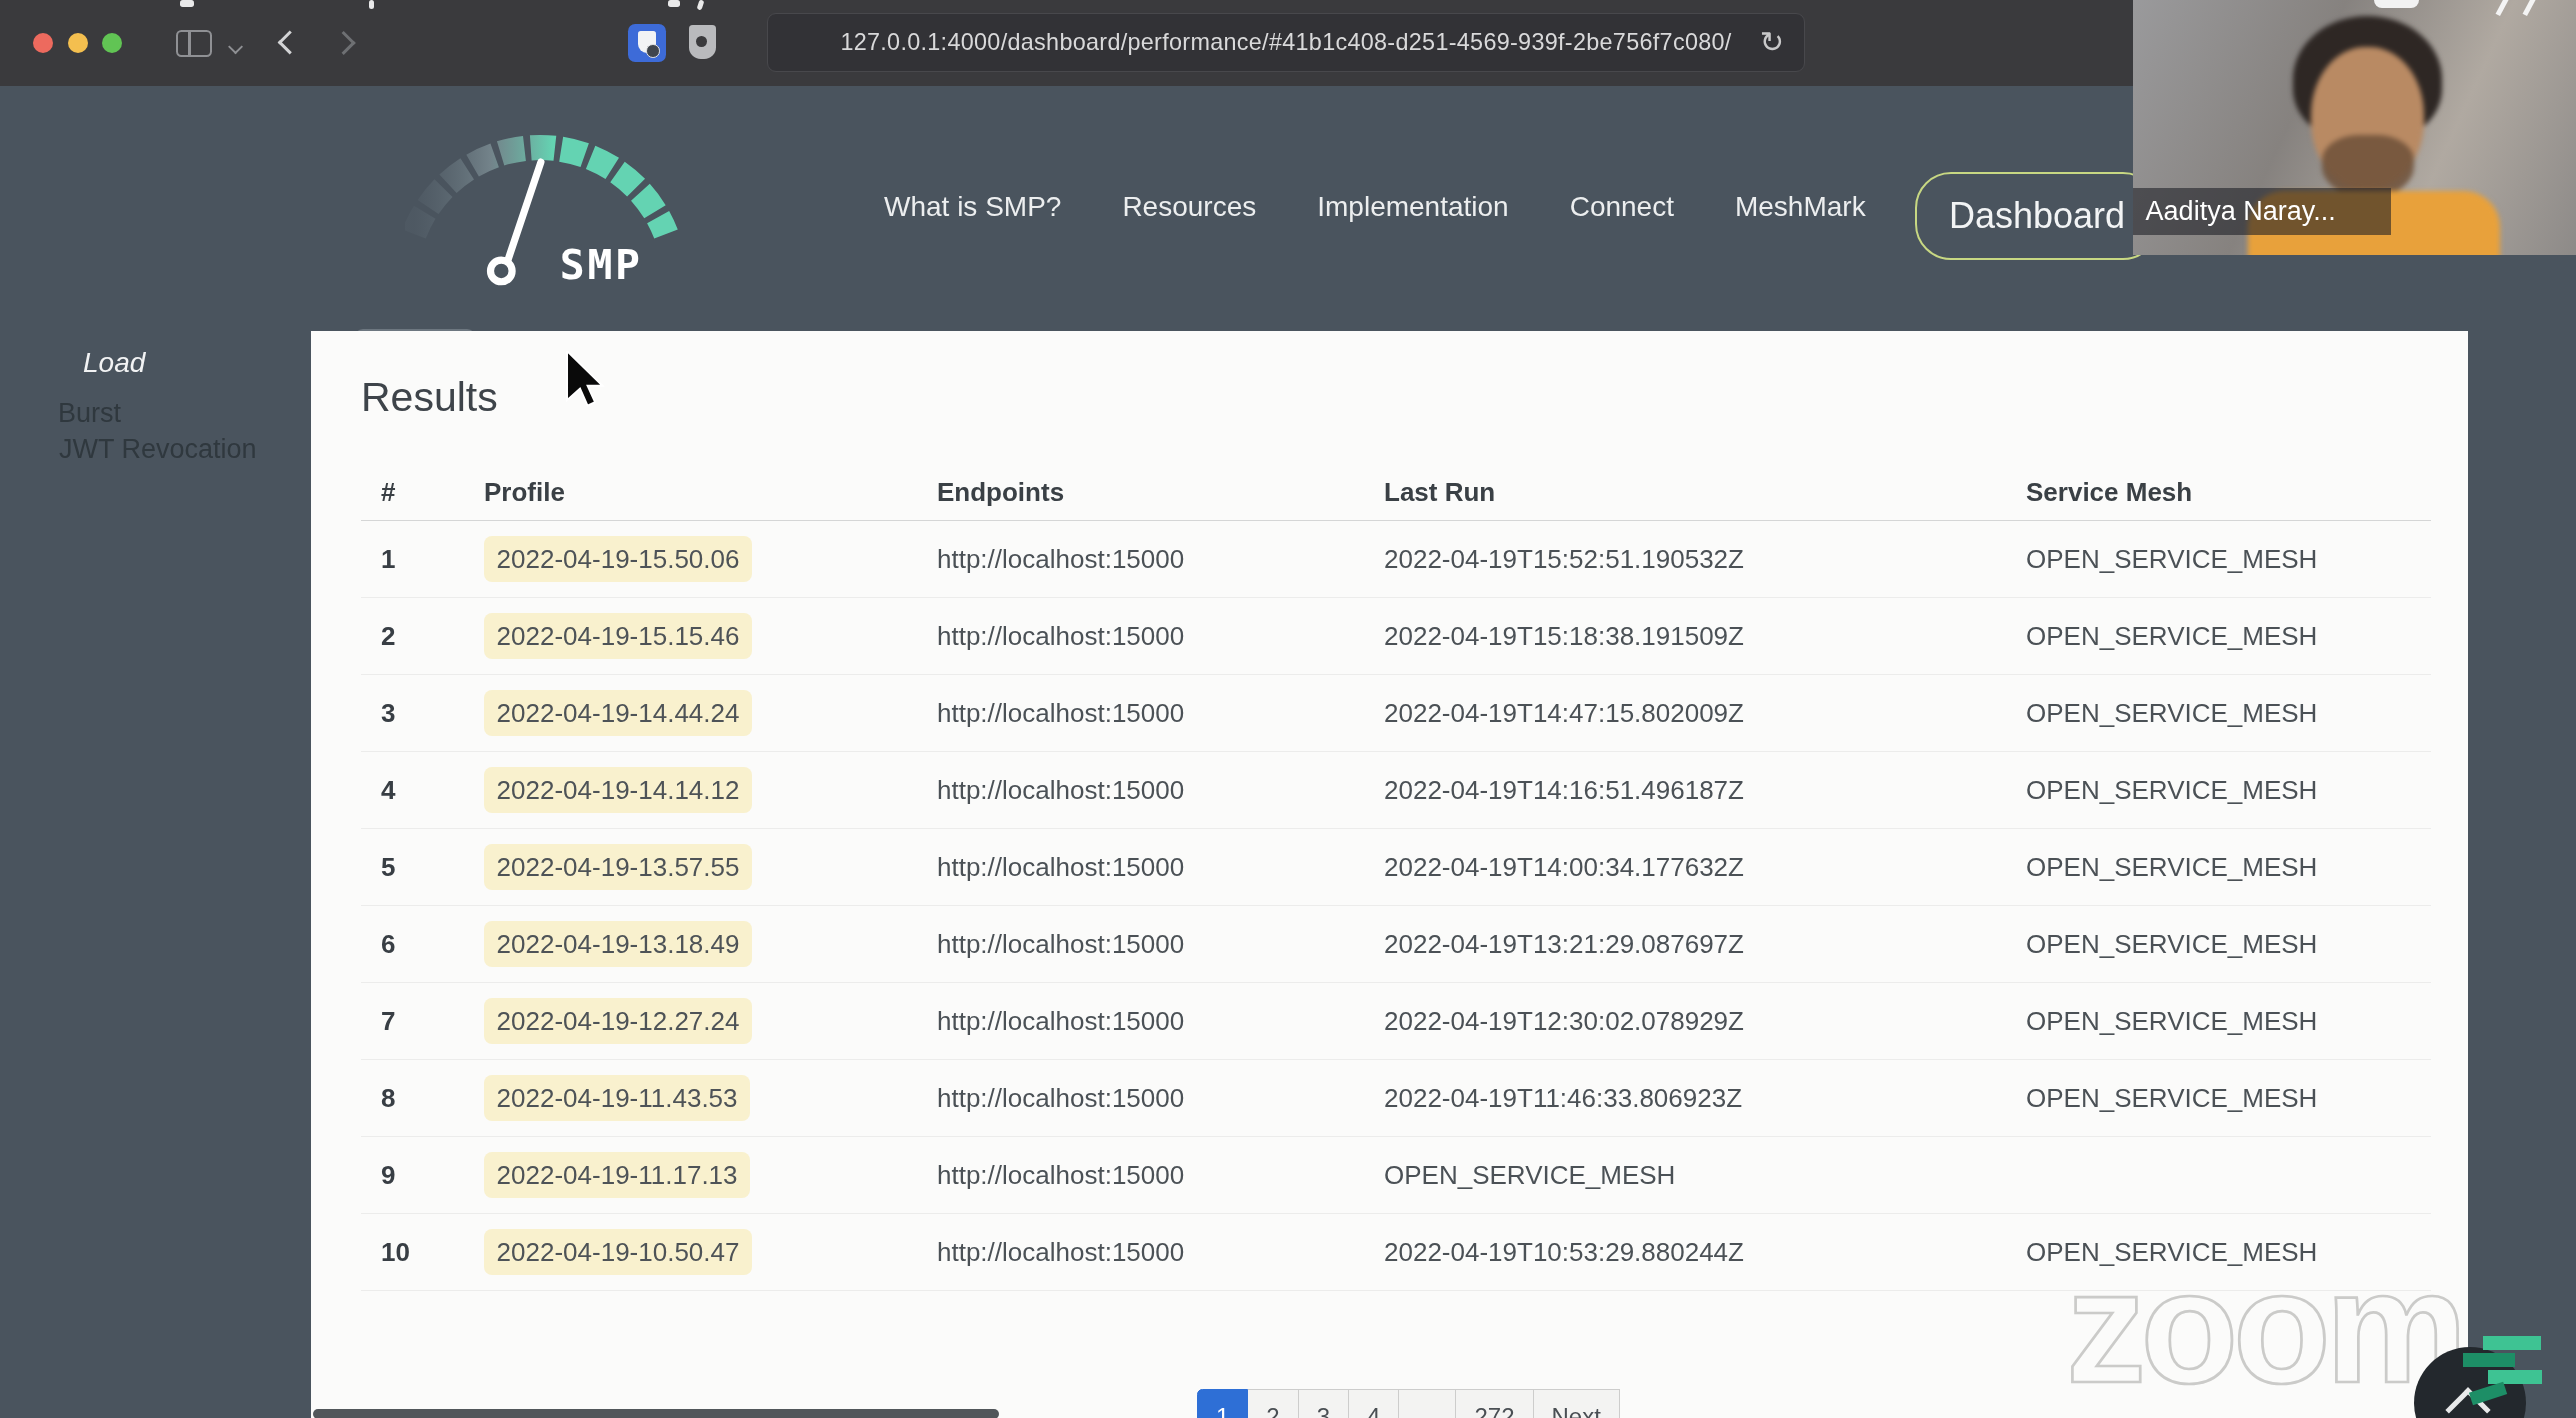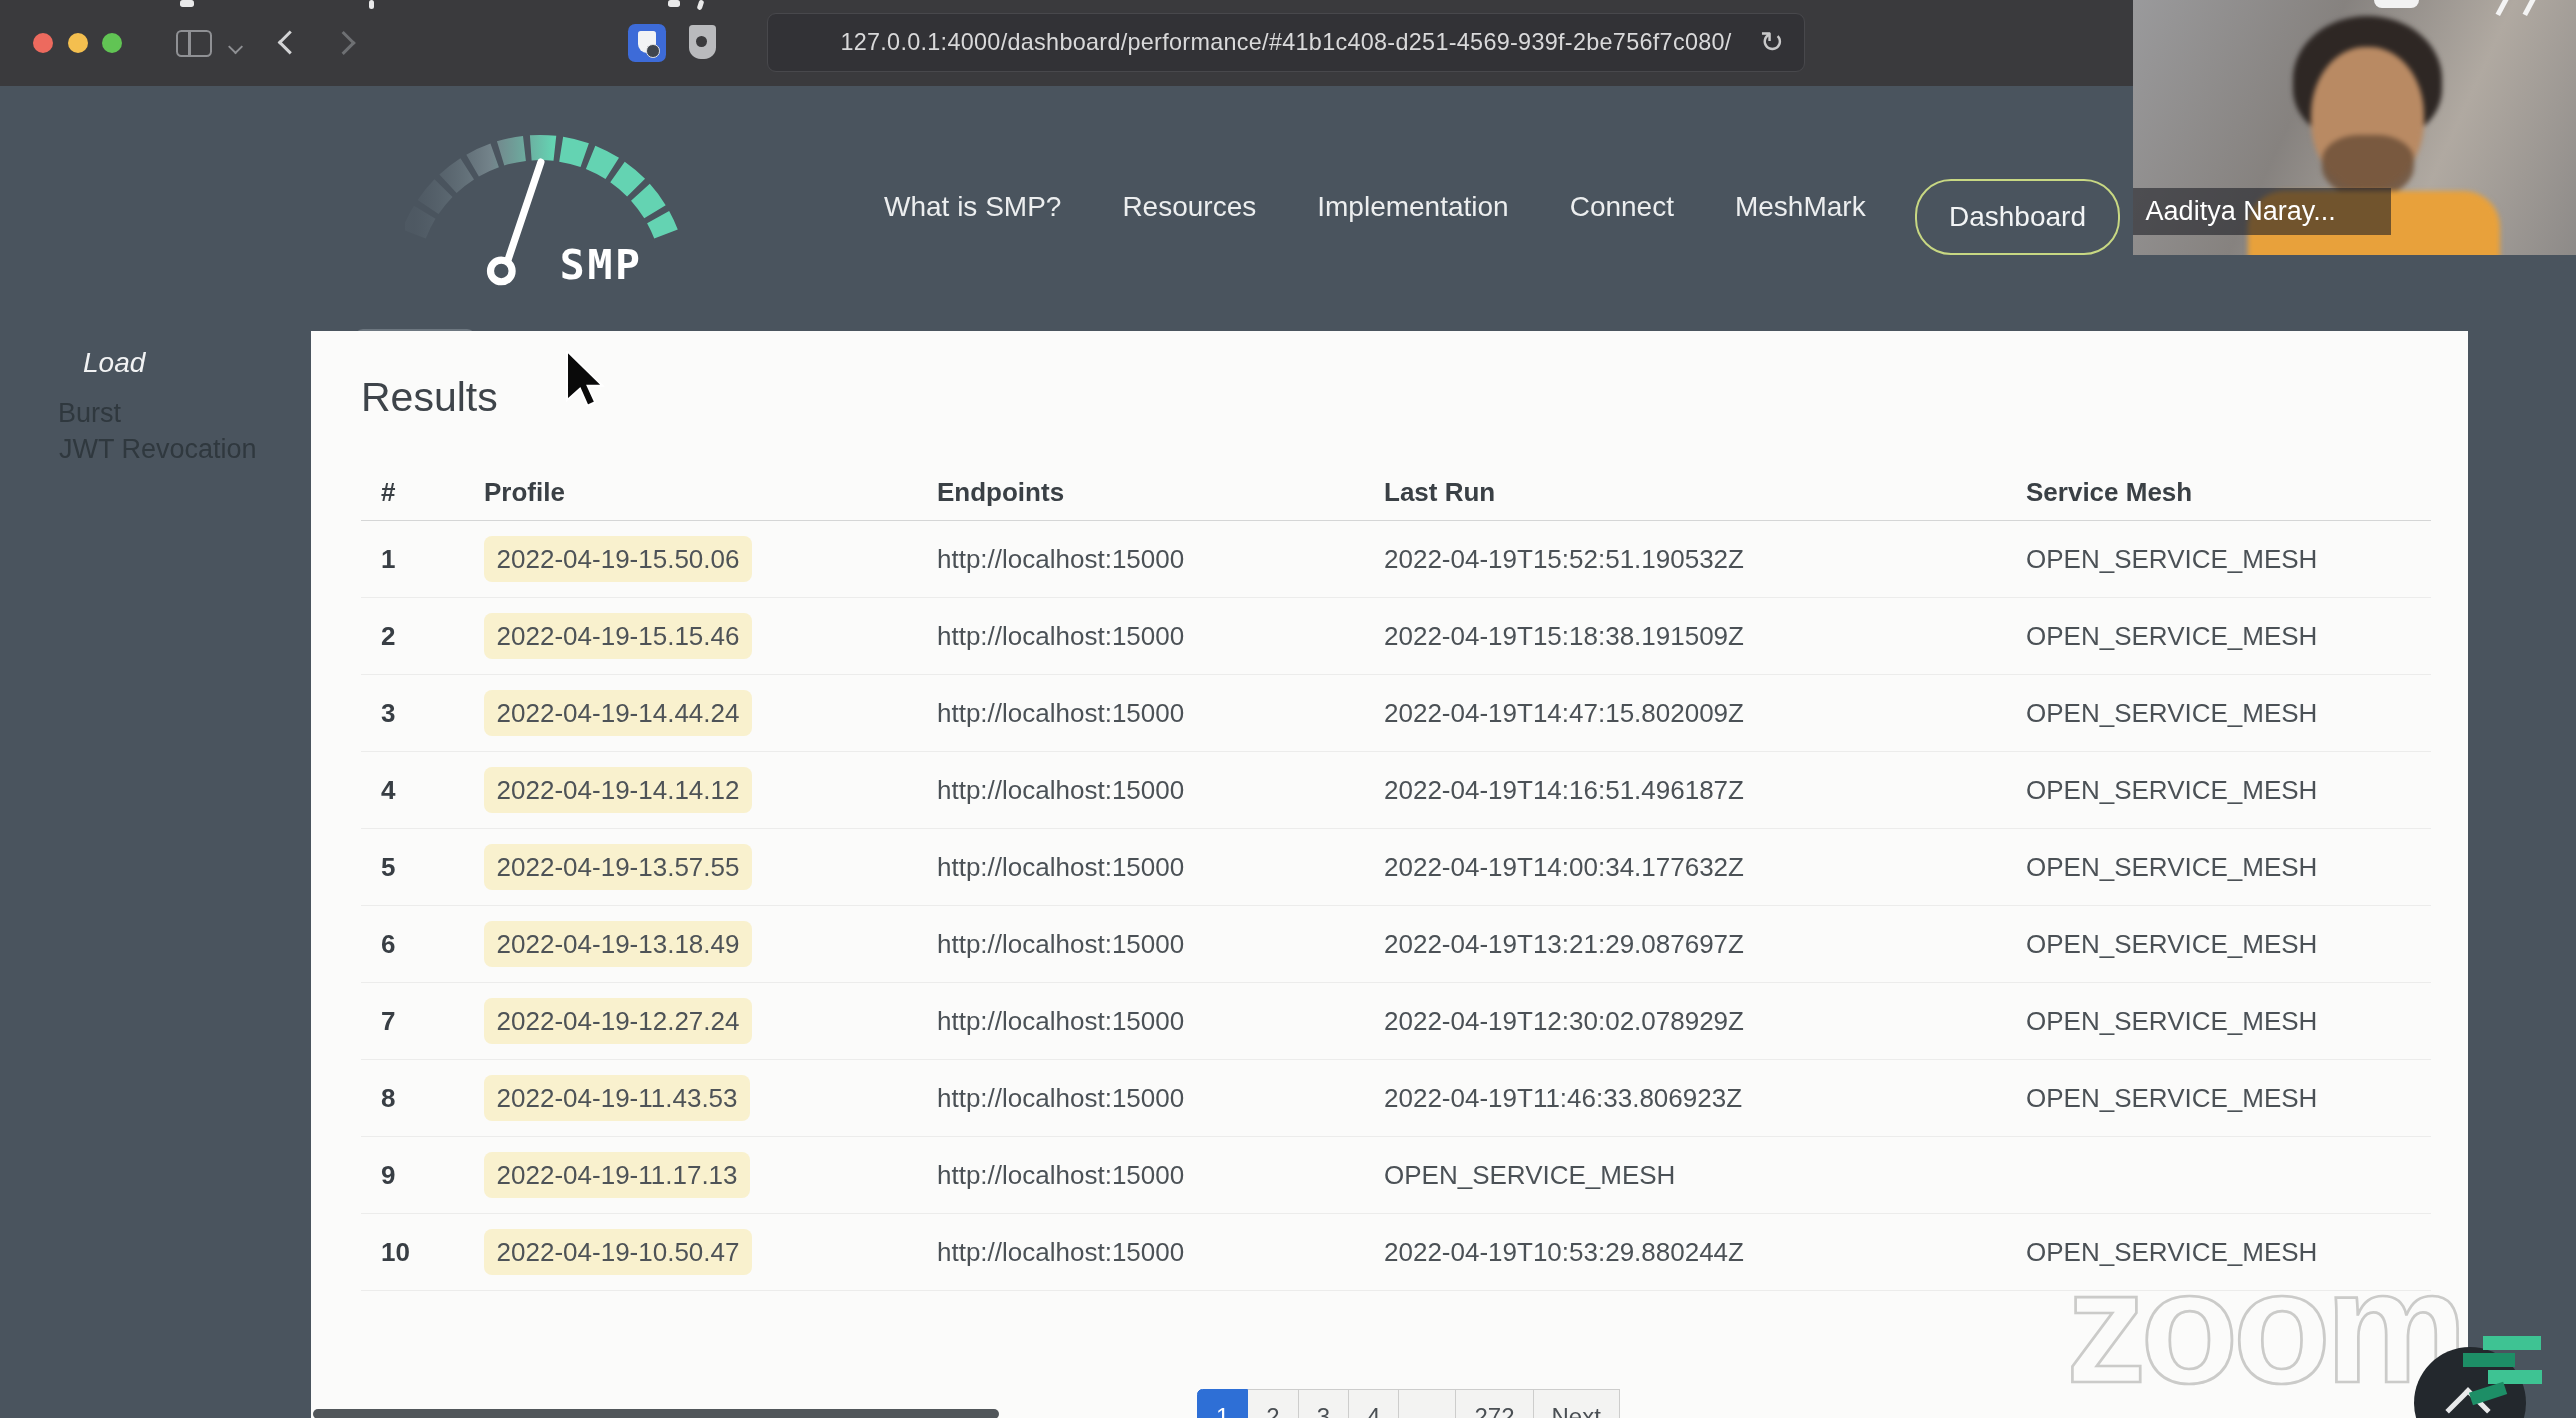--- a/index.html
+++ b/index.html
@@ -23,22 +23,22 @@
   .ext-gray{position:absolute;left:689px;top:25px;width:27px;height:34px;background:#b9babd;border-radius:3.6px 3.6px 11.7px 11.7px;}
   .ext-gray::after{content:"";position:absolute;left:7.2px;top:10.8px;width:10.8px;height:10.8px;border-radius:50%;background:#3a3a3d;}
   .urlbar{position:absolute;left:767px;top:12.6px;width:1038px;height:59px;background:#323236;border:0.9px solid #48484c;
           border-radius:9px;box-sizing:border-box;display:flex;align-items:center;justify-content:center;}
   .urltext{color:#d9d9da;font-size:23.4px;letter-spacing:0.3px;}
   .reload{position:absolute;right:20px;top:12.6px;color:#c9c9ca;font-size:29px;line-height:32px;}
 
   
   .navlinks{position:absolute;left:884px;top:191px;display:flex;gap:61px;}
   .navlink{color:#eceeef;font-size:28px;white-space:nowrap;}
-  .dash-pill{position:absolute;left:1915px;top:179px;height:76px;padding:0 32px;border:2.7px solid #c8d883;
-             border-radius:36px;display:flex;align-items:center;color:#f2f4f5;font-size:28px;box-sizing:border-box;}
+  .dash-pill{position:absolute;left:1915px;top:172px;height:88px;padding:0 32px;border:2.7px solid #c8d883;
+             border-radius:36px;display:flex;align-items:center;color:#f2f4f5;font-size:36px;box-sizing:border-box;}
 
   
   .webcam{position:absolute;left:2133px;top:0;width:443px;height:255px;overflow:hidden;
           background:linear-gradient(115deg,#9a9a9c 0%,#86827f 38%,#b0a9a1 68%,#8d8a88 100%);}
   .person{position:absolute;left:0;top:0;width:100%;height:100%;filter:blur(2.7px);}
   .hair{position:absolute;left:160px;top:16px;width:149px;height:126px;border-radius:50% 50% 42% 42%;background:#2e2724;}
   .face{position:absolute;left:178px;top:47px;width:113px;height:142px;border-radius:48%;background:#b98a63;}
   .beard{position:absolute;left:189px;top:135px;width:92px;height:63px;border-radius:40% 40% 50% 50%;background:#6d5038;opacity:.85;}
   .shirt{position:absolute;left:115px;top:191px;width:252px;height:72px;border-radius:36px 36px 0 0;background:#e8a13b;}
   .namebar{position:absolute;left:0;top:188px;width:258px;height:47px;background:rgba(28,30,36,.58);

